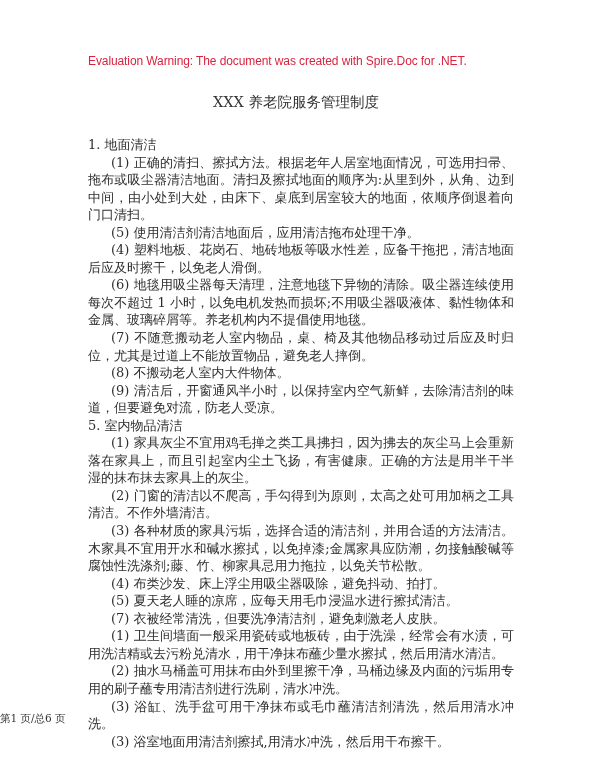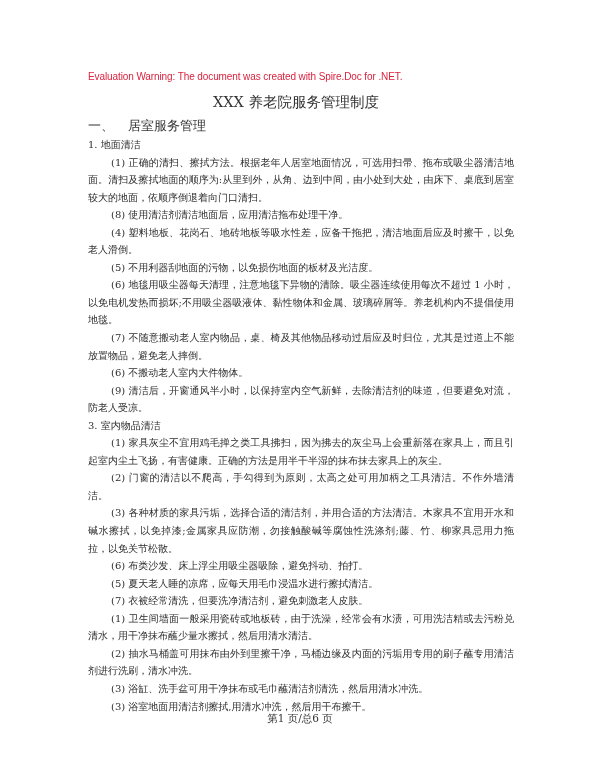--- a/index.html
+++ b/index.html
@@ -1,57 +1,53 @@
 <!DOCTYPE html>
 <html><head>
 <meta charset="utf-8">
 <style>
   html, body { margin: 0; padding: 0; background: #ffffff; }
   body { width: 600px; height: 776px; position: relative; overflow: hidden;
          font-family: "DejaVu Serif", "Liberation Serif", serif; color: #2a2a2a; }
   .page { position: absolute; left: 0; top: 0; width: 600px; height: 776px; background: #fff; }
-  .warning { position: absolute; left: 88px; top: 71px; font-family: "Liberation Sans", "DejaVu Sans", sans-serif;
-             font-size: 10px; color: #d9233f; white-space: nowrap; letter-spacing: -0.1px; }
+  .warning { position: absolute; left: 88px; top: 54px; font-family: "Liberation Sans", "DejaVu Sans", sans-serif;
+             font-size: 12px; color: #d9233f; white-space: nowrap; letter-spacing: -0.1px; }
   .title { position: absolute; left: 0; width: 600px; top: 93px; text-align: center; font-size: 14.5px;
            color: #333; padding-left: 0px; }
   .title span { margin-left: -8px; margin-top: 44px; }
   .sec-head { position: absolute; left: 88px; top: 117px; font-size: 13px; color: #333; white-space: nowrap; }
   .sec-head .num { display: inline-block; width: 40px; }
-  .body { position: absolute; left: 88px; top: 136px; width: 426px; font-size: 10px; line-height: 17.55px;
+  .body { position: absolute; left: 88px; top: 136px; width: 426px; font-size: 13px; line-height: 17.55px;
           color: #2e2e2e; }
   .body p { margin: 0; text-align: justify; text-align-last: left; }
   .body p.indent { text-indent: 23px; }
   .body p.sub { text-indent: 0; }
   .body p.sub-indent { text-indent: 23px; }
-  .footer { position: absolute; left: 0; width: 600px; top: 712px; text-align: center; font-size: 10.5px; color: #333; }
+  .footer { position: absolute; left: 0; width: 600px; top: 712px; font-size: 10.5px; color: #333; }
 </style>
 </head>
 <body>
 
 <div class="page">
   <div class="warning">Evaluation Warning: The document was created with Spire.Doc for .NET.</div>
   <div class="title"><span>XXX 养老院服务管理制度</span></div>
-  <div class="sec-head">
-    <span class="num">一、</span><span>居室服务管理</span>
-  </div>
   <div class="body" id="body">
       <p class="sub">1. 地面清洁</p>
       <p class="indent">(1) 正确的清扫、擦拭方法。根据老年人居室地面情况，可选用扫帚、拖布或吸尘器清洁地面。清扫及擦拭地面的顺序为:从里到外，从角、边到中间，由小处到大处，由床下、桌底到居室较大的地面，依顺序倒退着向门口清扫。</p>
-      <p class="indent">(8) 使用清洁剂清洁地面后，应用清洁拖布处理干净。</p>
+      <p class="indent">(5) 使用清洁剂清洁地面后，应用清洁拖布处理干净。</p>
       <p class="indent">(4) 塑料地板、花岗石、地砖地板等吸水性差，应备干拖把，清洁地面后应及时擦干，以免老人滑倒。</p>
-      <p class="indent">(5) 不用利器刮地面的污物，以免损伤地面的板材及光洁度。</p>
       <p class="indent">(6) 地毯用吸尘器每天清理，注意地毯下异物的清除。吸尘器连续使用每次不超过 1 小时，以免电机发热而损坏;不用吸尘器吸液体、黏性物体和金属、玻璃碎屑等。养老机构内不提倡使用地毯。</p>
       <p class="indent">(7) 不随意搬动老人室内物品，桌、椅及其他物品移动过后应及时归位，尤其是过道上不能放置物品，避免老人摔倒。</p>
-      <p class="indent">(6) 不搬动老人室内大件物体。</p>
+      <p class="indent">(8) 不搬动老人室内大件物体。</p>
       <p class="indent">(9) 清洁后，开窗通风半小时，以保持室内空气新鲜，去除清洁剂的味道，但要避免对流，防老人受凉。</p>
-      <p class="sub">3. 室内物品清洁</p>
+      <p class="sub">5. 室内物品清洁</p>
       <p class="indent">(1) 家具灰尘不宜用鸡毛掸之类工具拂扫，因为拂去的灰尘马上会重新落在家具上，而且引起室内尘土飞扬，有害健康。正确的方法是用半干半湿的抹布抹去家具上的灰尘。</p>
       <p class="indent">(2) 门窗的清洁以不爬高，手勾得到为原则，太高之处可用加柄之工具清洁。不作外墙清洁。</p>
       <p class="indent">(3) 各种材质的家具污垢，选择合适的清洁剂，并用合适的方法清洁。木家具不宜用开水和碱水擦拭，以免掉漆;金属家具应防潮，勿接触酸碱等腐蚀性洗涤剂;藤、竹、柳家具忌用力拖拉，以免关节松散。</p>
-      <p class="indent">(6) 布类沙发、床上浮尘用吸尘器吸除，避免抖动、拍打。</p>
+      <p class="indent">(4) 布类沙发、床上浮尘用吸尘器吸除，避免抖动、拍打。</p>
       <p class="indent">(5) 夏天老人睡的凉席，应每天用毛巾浸温水进行擦拭清洁。</p>
       <p class="indent">(7) 衣被经常清洗，但要洗净清洁剂，避免刺激老人皮肤。</p>
       <p class="indent">(1) 卫生间墙面一般采用瓷砖或地板砖，由于洗澡，经常会有水渍，可用洗洁精或去污粉兑清水，用干净抹布蘸少量水擦拭，然后用清水清洁。</p>
       <p class="indent">(2) 抽水马桶盖可用抹布由外到里擦干净，马桶边缘及内面的污垢用专用的刷子蘸专用清洁剂进行洗刷，清水冲洗。</p>
       <p class="indent">(3) 浴缸、洗手盆可用干净抹布或毛巾蘸清洁剂清洗，然后用清水冲洗。</p>
       <p class="indent">(3) 浴室地面用清洁剂擦拭,用清水冲洗，然后用干布擦干。</p>
     </div>
   <div class="footer">第1 页/总6 页</div>
 </div>
 

